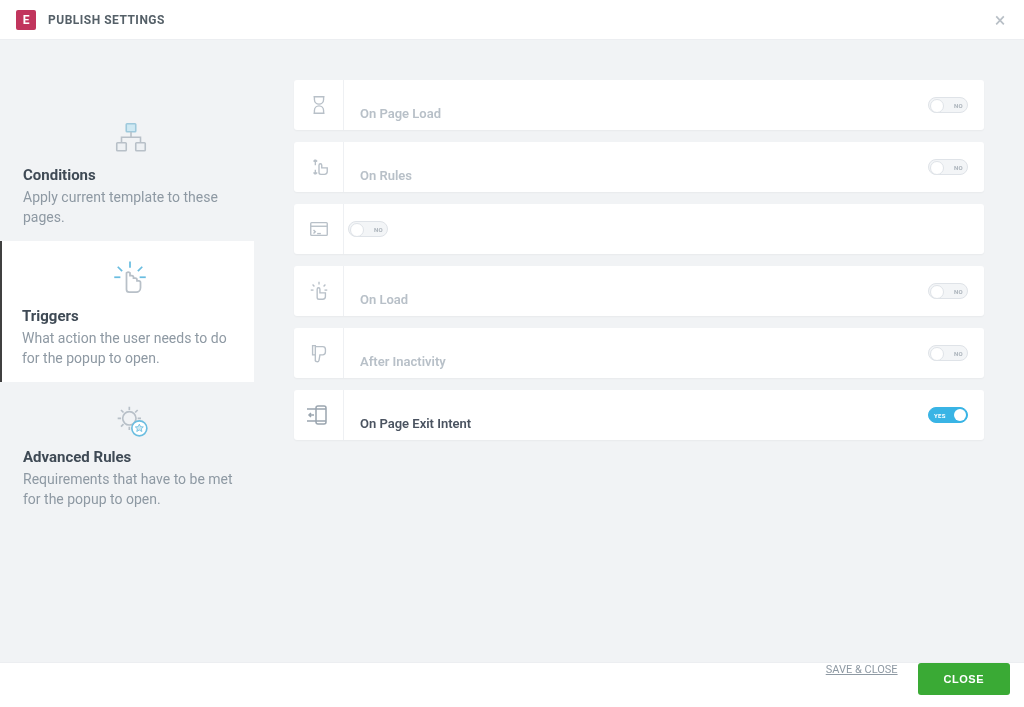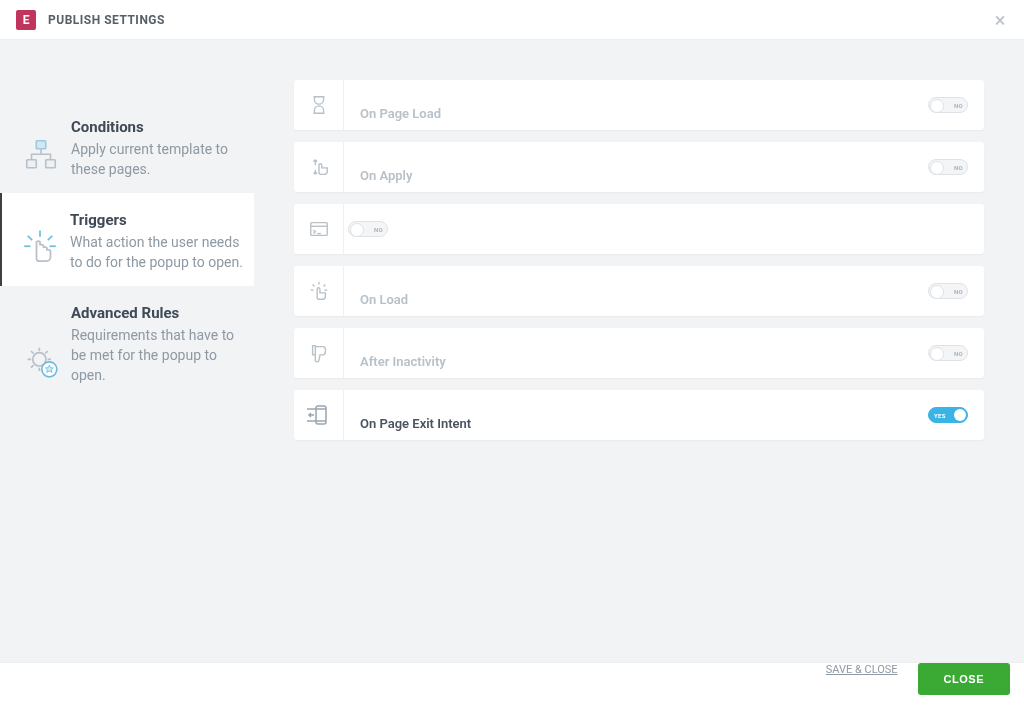--- a/index.html
+++ b/index.html
@@ -49,24 +49,25 @@
   }
 
   
   .sidebar {
     width: 254px;
     background: #f1f3f5;
     padding-top: 60px;
   }
   .side-item {
     display: flex;
-    align-items: flex-end;
+    align-items: center;
     padding: 14px 10px 14px 14px;
     cursor: pointer;
     border-left: 3px solid transparent;
+    flex-direction: column;
   }
   .side-item.active {
     background: #ffffff;
     border-left: 2px solid #404040;
   }
   .side-item .side-icon {
     width: 48px; height: 48px;
     flex: none;
     display: inline-flex; align-items: center; justify-content: center;
     color: #9aa5af;
@@ -274,21 +275,21 @@
     </div>
 
     <div class="trigger-row">
       <span class="row-icon">
         <svg width="22" height="22" viewBox="0 0 24 24" fill="none" stroke="currentColor" stroke-width="1.5">
           <path d="M8 4 l-2 2 M8 4 l2 2 M8 4 v6"></path>
           <path d="M12 10 v8 a2 2 0 0 0 2 2 h4 a3 3 0 0 0 3 -3 v-4 h-6 v-3 a1.5 1.5 0 0 0 -3 0z"></path>
           <path d="M8 20 l-2 -2 M8 20 l2 -2 M8 20 v-5"></path>
         </svg>
       </span>
-      <span class="row-label">On Apply</span>
+      <span class="row-label">On Rules</span>
       <span class="row-toggle">
           <span class="toggle off">NO</span>
         </span>
     </div>
 
     <div class="trigger-row">
       <span class="row-icon">
         <svg width="22" height="22" viewBox="0 0 24 24" fill="none" stroke="currentColor" stroke-width="1.5">
           <rect x="3" y="5" width="18" height="14" rx="1"></rect>
           <line x1="3" y1="9" x2="21" y2="9"></line>

